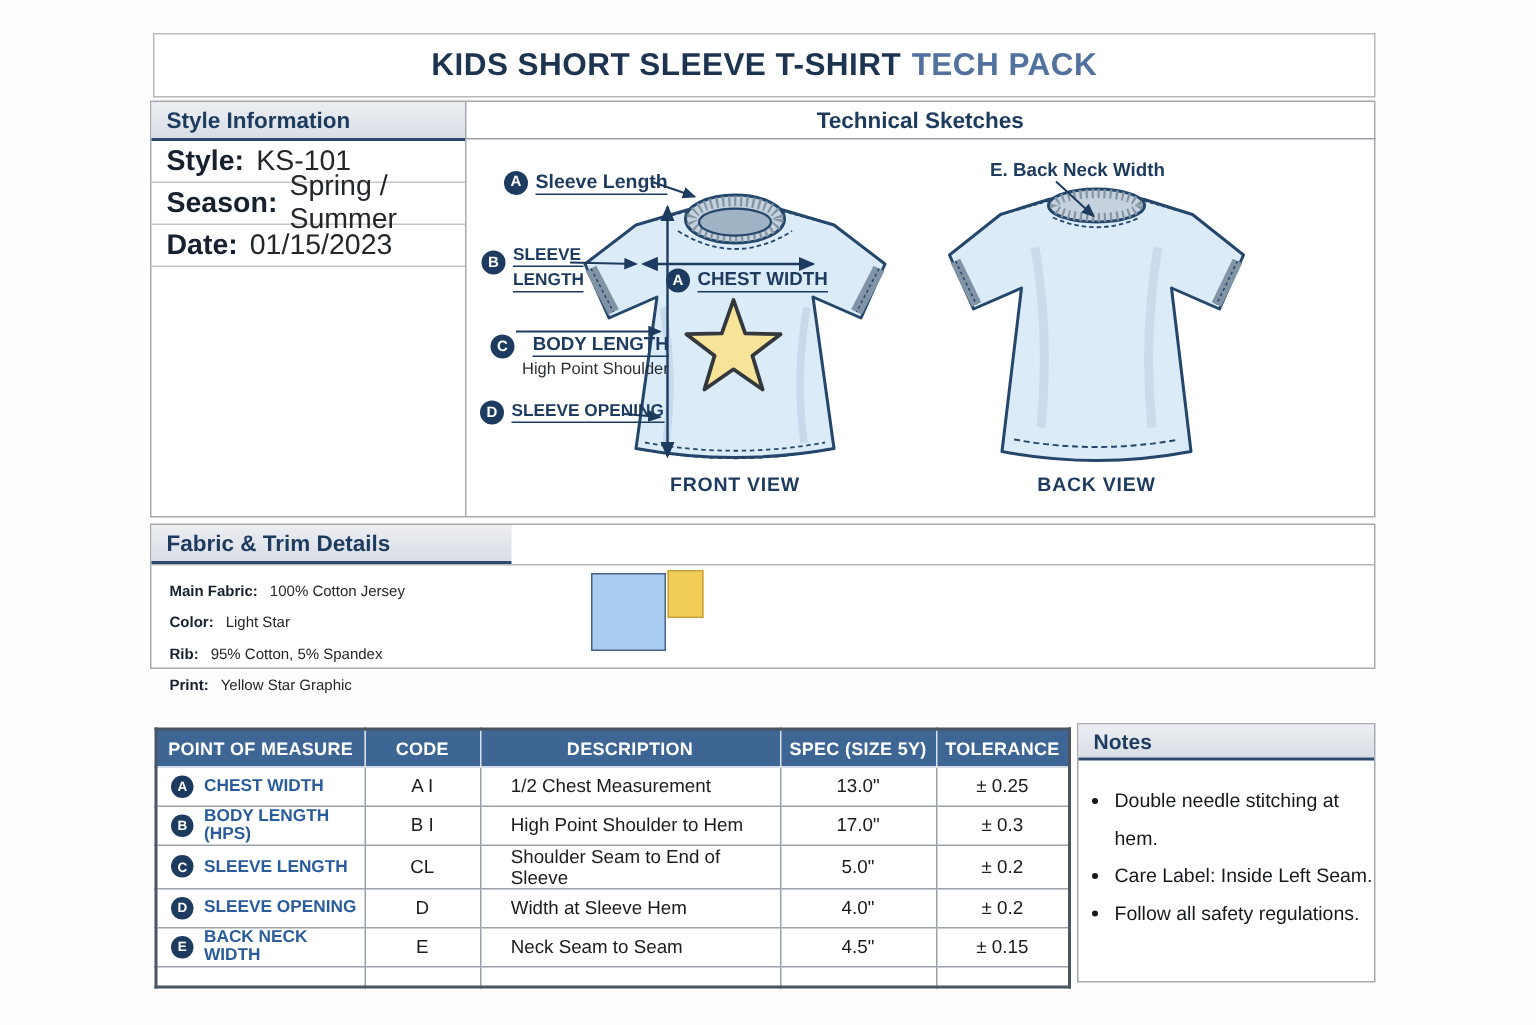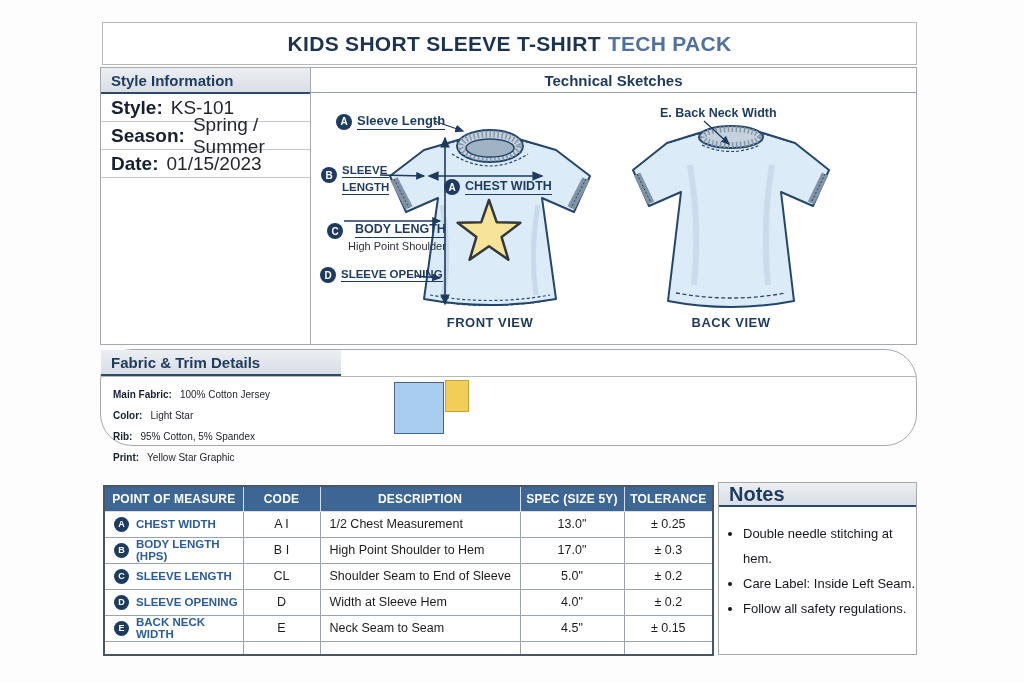--- a/index.html
+++ b/index.html
@@ -10,21 +10,21 @@
   
   .title-box { position:absolute; left:102px; top:22px; width:815px; height:43px;
     background:#fff; border:1px solid #b9b9b9; display:flex; align-items:center; justify-content:center;
     font-size:21px; font-weight:800; letter-spacing:.3px; }
   .title-main { color:#1d3450; }
   .title-accent { color:#51719e; margin-left:7px; }
 
   
   .panel { position:absolute; background:#fff; border:1px solid #a6a9ae; }
   .upper { left:100px; top:67px; width:817px; height:278px; }
-  .fabric { left:100px; top:349px; width:817px; height:97px;border-radius:32px; }
+  .fabric { left:100px; top:349px; width:817px; height:97px; }
 
   .sec-bar { background:linear-gradient(#eceef2,#d9dee5); border-bottom:2px solid #2c4a6e;
     display:flex; align-items:center; padding-left:10px; font-weight:700; color:#1d3a5f; font-size:15px; }
 
   
   .style-info { position:absolute; left:0; top:0; width:210px; height:100%; border-right:1px solid #a6a9ae; }
   .style-info .sec-bar { height:26px; }
   .info-row { height:28px; border-bottom:1px solid #c3c7cd; display:flex; align-items:center; padding-left:10px; font-size:19px; }
   .info-row .lbl { font-weight:700; color:#16202e; }
   .info-row .val { color:#23262b; margin-left:8px; }
@@ -70,26 +70,26 @@
   .pom-table { position:absolute; left:103px; top:485px; width:609px; border-collapse:collapse;
     border:2px solid #4a5563; table-layout:fixed; }
   .pom-table th { background:#3d6695; color:#fff; font-size:12px; font-weight:700; height:25px;
     border:1px solid #d7dee8; text-align:center; letter-spacing:.2px; }
   .pom-table td { border:1px solid #9aa2ab; height:26px; font-size:12.5px; color:#1c1c1c; background:#fff; }
   .pom-cell { display:flex; align-items:center; gap:7px; padding-left:9px; }
   .pom-cell .badge { width:15px; height:15px; min-width:15px; font-size:9px; }
   .pom-cell .txt { color:#2a5c9c; font-weight:700; font-size:11.5px; }
   .td-code, .td-spec, .td-tol { text-align:center; }
   .td-spec { font-size:13.5px; }
-  .td-desc { padding-left:9px; }
+  .td-desc { padding-left:20px; }
   .empty-row td { height:14px; }
 
   
   .notes { left:718px; top:482px; width:199px; height:173px; }
-  .notes .sec-bar { height:24px; font-size:20px; }
+  .notes .sec-bar { height:24px; font-size:14px; }
   .notes ul { margin:14px 0 0 24px; }
   .notes li { font-size:13px; color:#15181d; line-height:25px; }
 </style>
 </head>
 <body>
 
 <div id="page">
 
   <div class="title-box">
     <span class="title-main">KIDS SHORT SLEEVE T-SHIRT</span>

